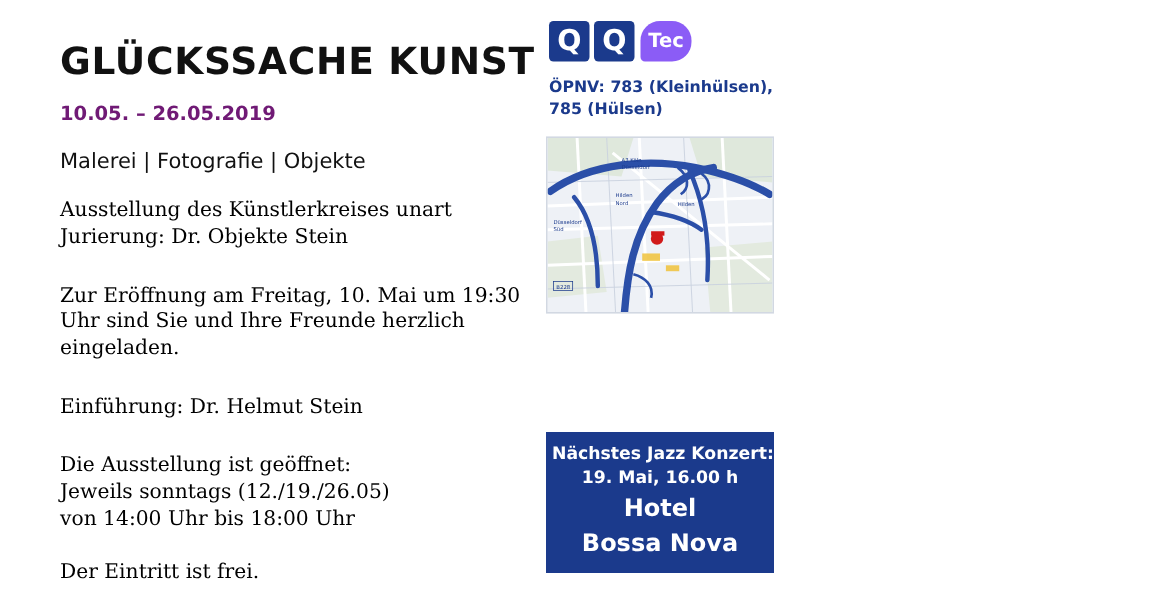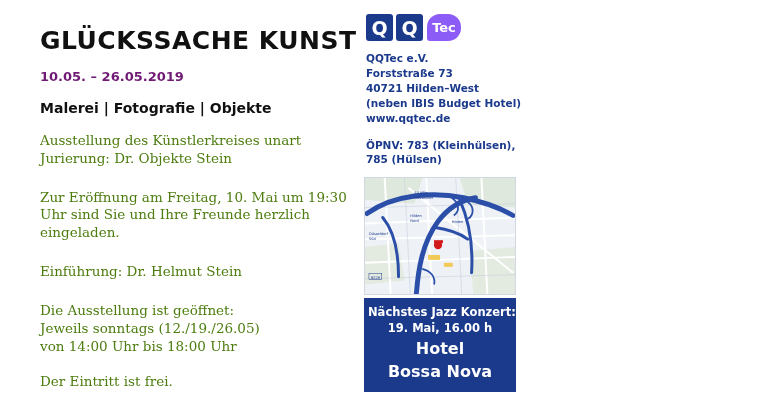--- a/index.html
+++ b/index.html
@@ -39,27 +39,26 @@
     font-size: 13px;
     font-weight: bold;
     color: #701a75;
     margin-bottom: 16px;
   }
   .genres {
     font-family: "DejaVu Sans", sans-serif;
     font-size: 14px;
     color: #111111;
     margin-bottom: 16px;
-    font-weight: bold;
   }
   .body-block {
     font-family: "DejaVu Serif", serif;
     font-size: 13.5px;
     line-height: 1.32;
-    color: #4d7c0f;
+    color: #000000;
     margin-bottom: 15px;
   }
   .body-block .ln { display: block; white-space: nowrap; }
   .gap-lg { margin-bottom: 21px; }
   .gap-md { margin-bottom: 18px; }
 
   
   .right-col {
     position: absolute;
     left: 362px;
@@ -136,21 +135,21 @@
     background: #eef1f6;
     overflow: hidden;
     border: 1px solid #d2d8e2;
   }
   .map-bg { position: absolute; inset: 0; }
 
   
   .jazz-box {
     position: absolute;
     left: 362px;
-    top: 298px;
+    top: 288px;
     width: 152px;
     margin-left: 2px;
     background: #1b3a8c;
     color: #ffffff;
     text-align: center;
     padding: 7px 4px 10px 4px;
   }
   .jazz-line {
     font-family: "DejaVu Sans", sans-serif;
     font-size: 11.5px;
@@ -214,27 +213,20 @@
     <div class="logo-row">
       <div class="logo-sq">
         <span class="q-glyph">Q</span>
       </div>
       <div class="logo-sq">
         <span class="q-glyph">Q</span>
       </div>
       <div class="logo-tec">Tec</div>
     </div>
 
-    <div class="addr">
-      <span class="ln">QQTec e.V.</span>
-      <span class="ln">Forststraße 73</span>
-      <span class="ln">40721 Hilden–West</span>
-      <span class="ln">(neben IBIS Budget Hotel)</span>
-      <span class="ln">www.qqtec.de</span>
-    </div>
 
     <div class="transit">
       <span class="ln">ÖPNV: 783 (Kleinhülsen),</span>
       <span class="ln">785 (Hülsen)</span>
     </div>
 
     <div class="map-wrap">
       <svg class="map-bg" viewBox="0 0 152 118" preserveAspectRatio="none">
         <rect x="0" y="0" width="152" height="118" fill="#eef1f6"></rect>
 

